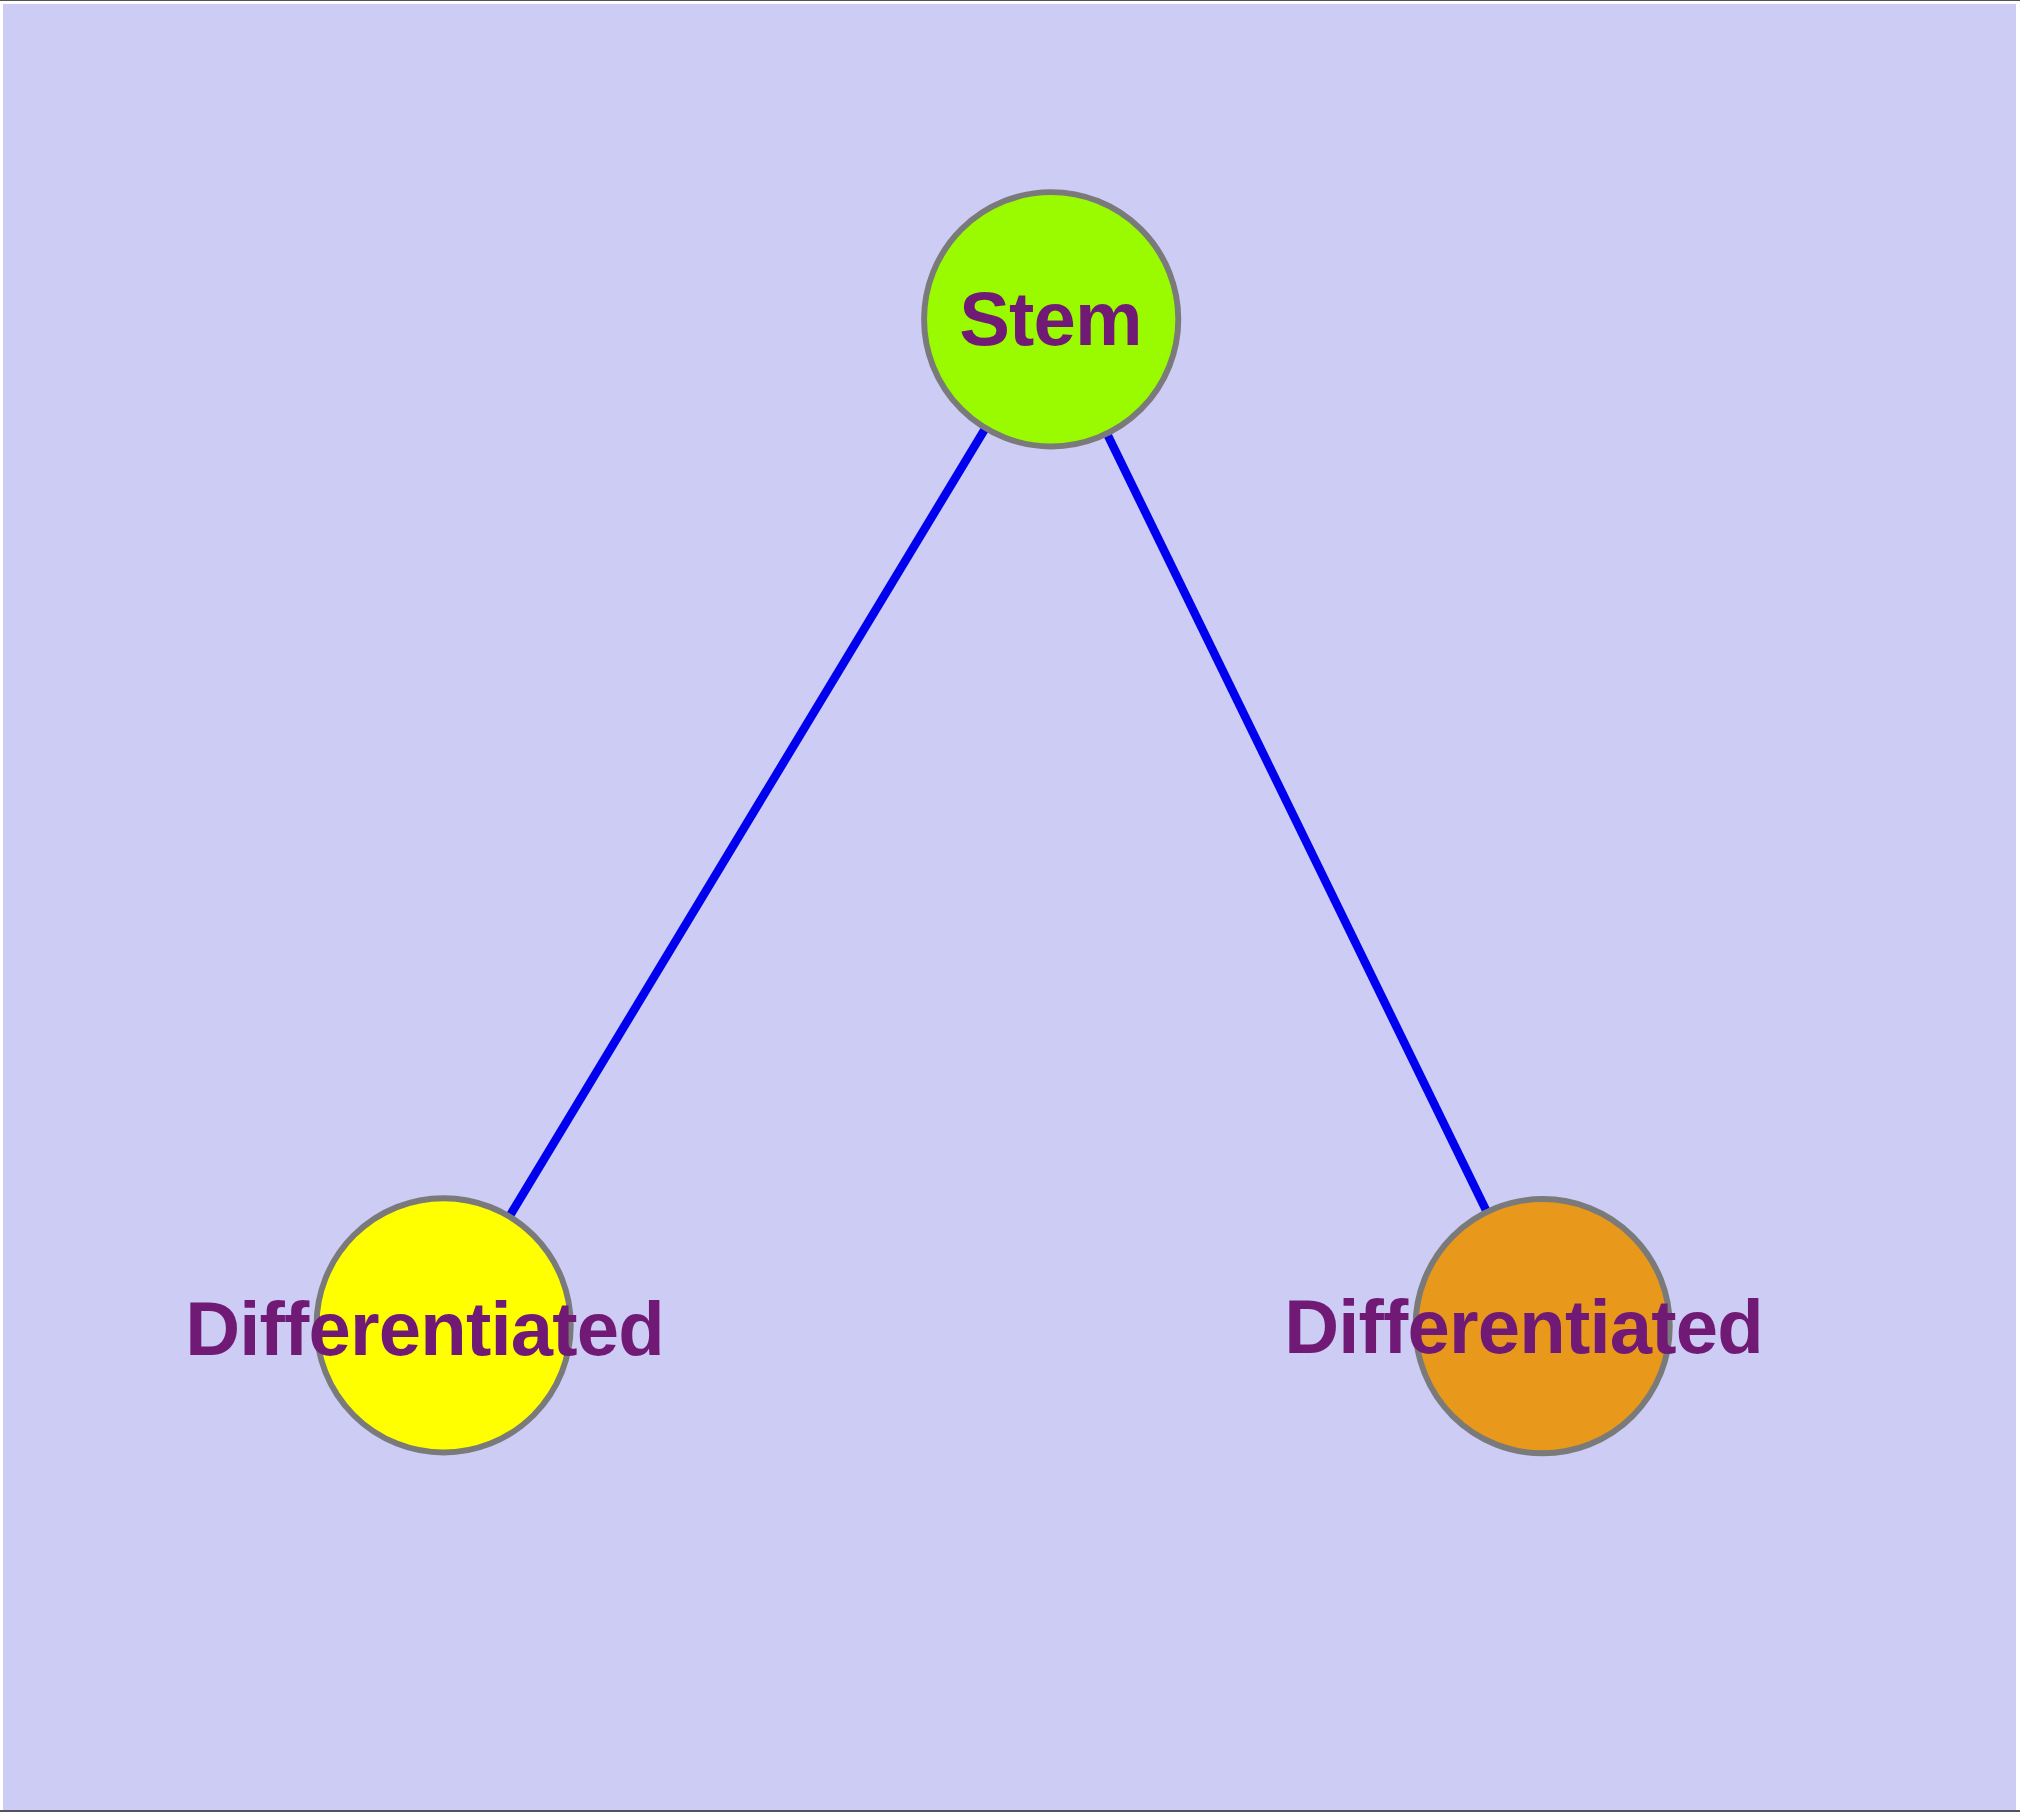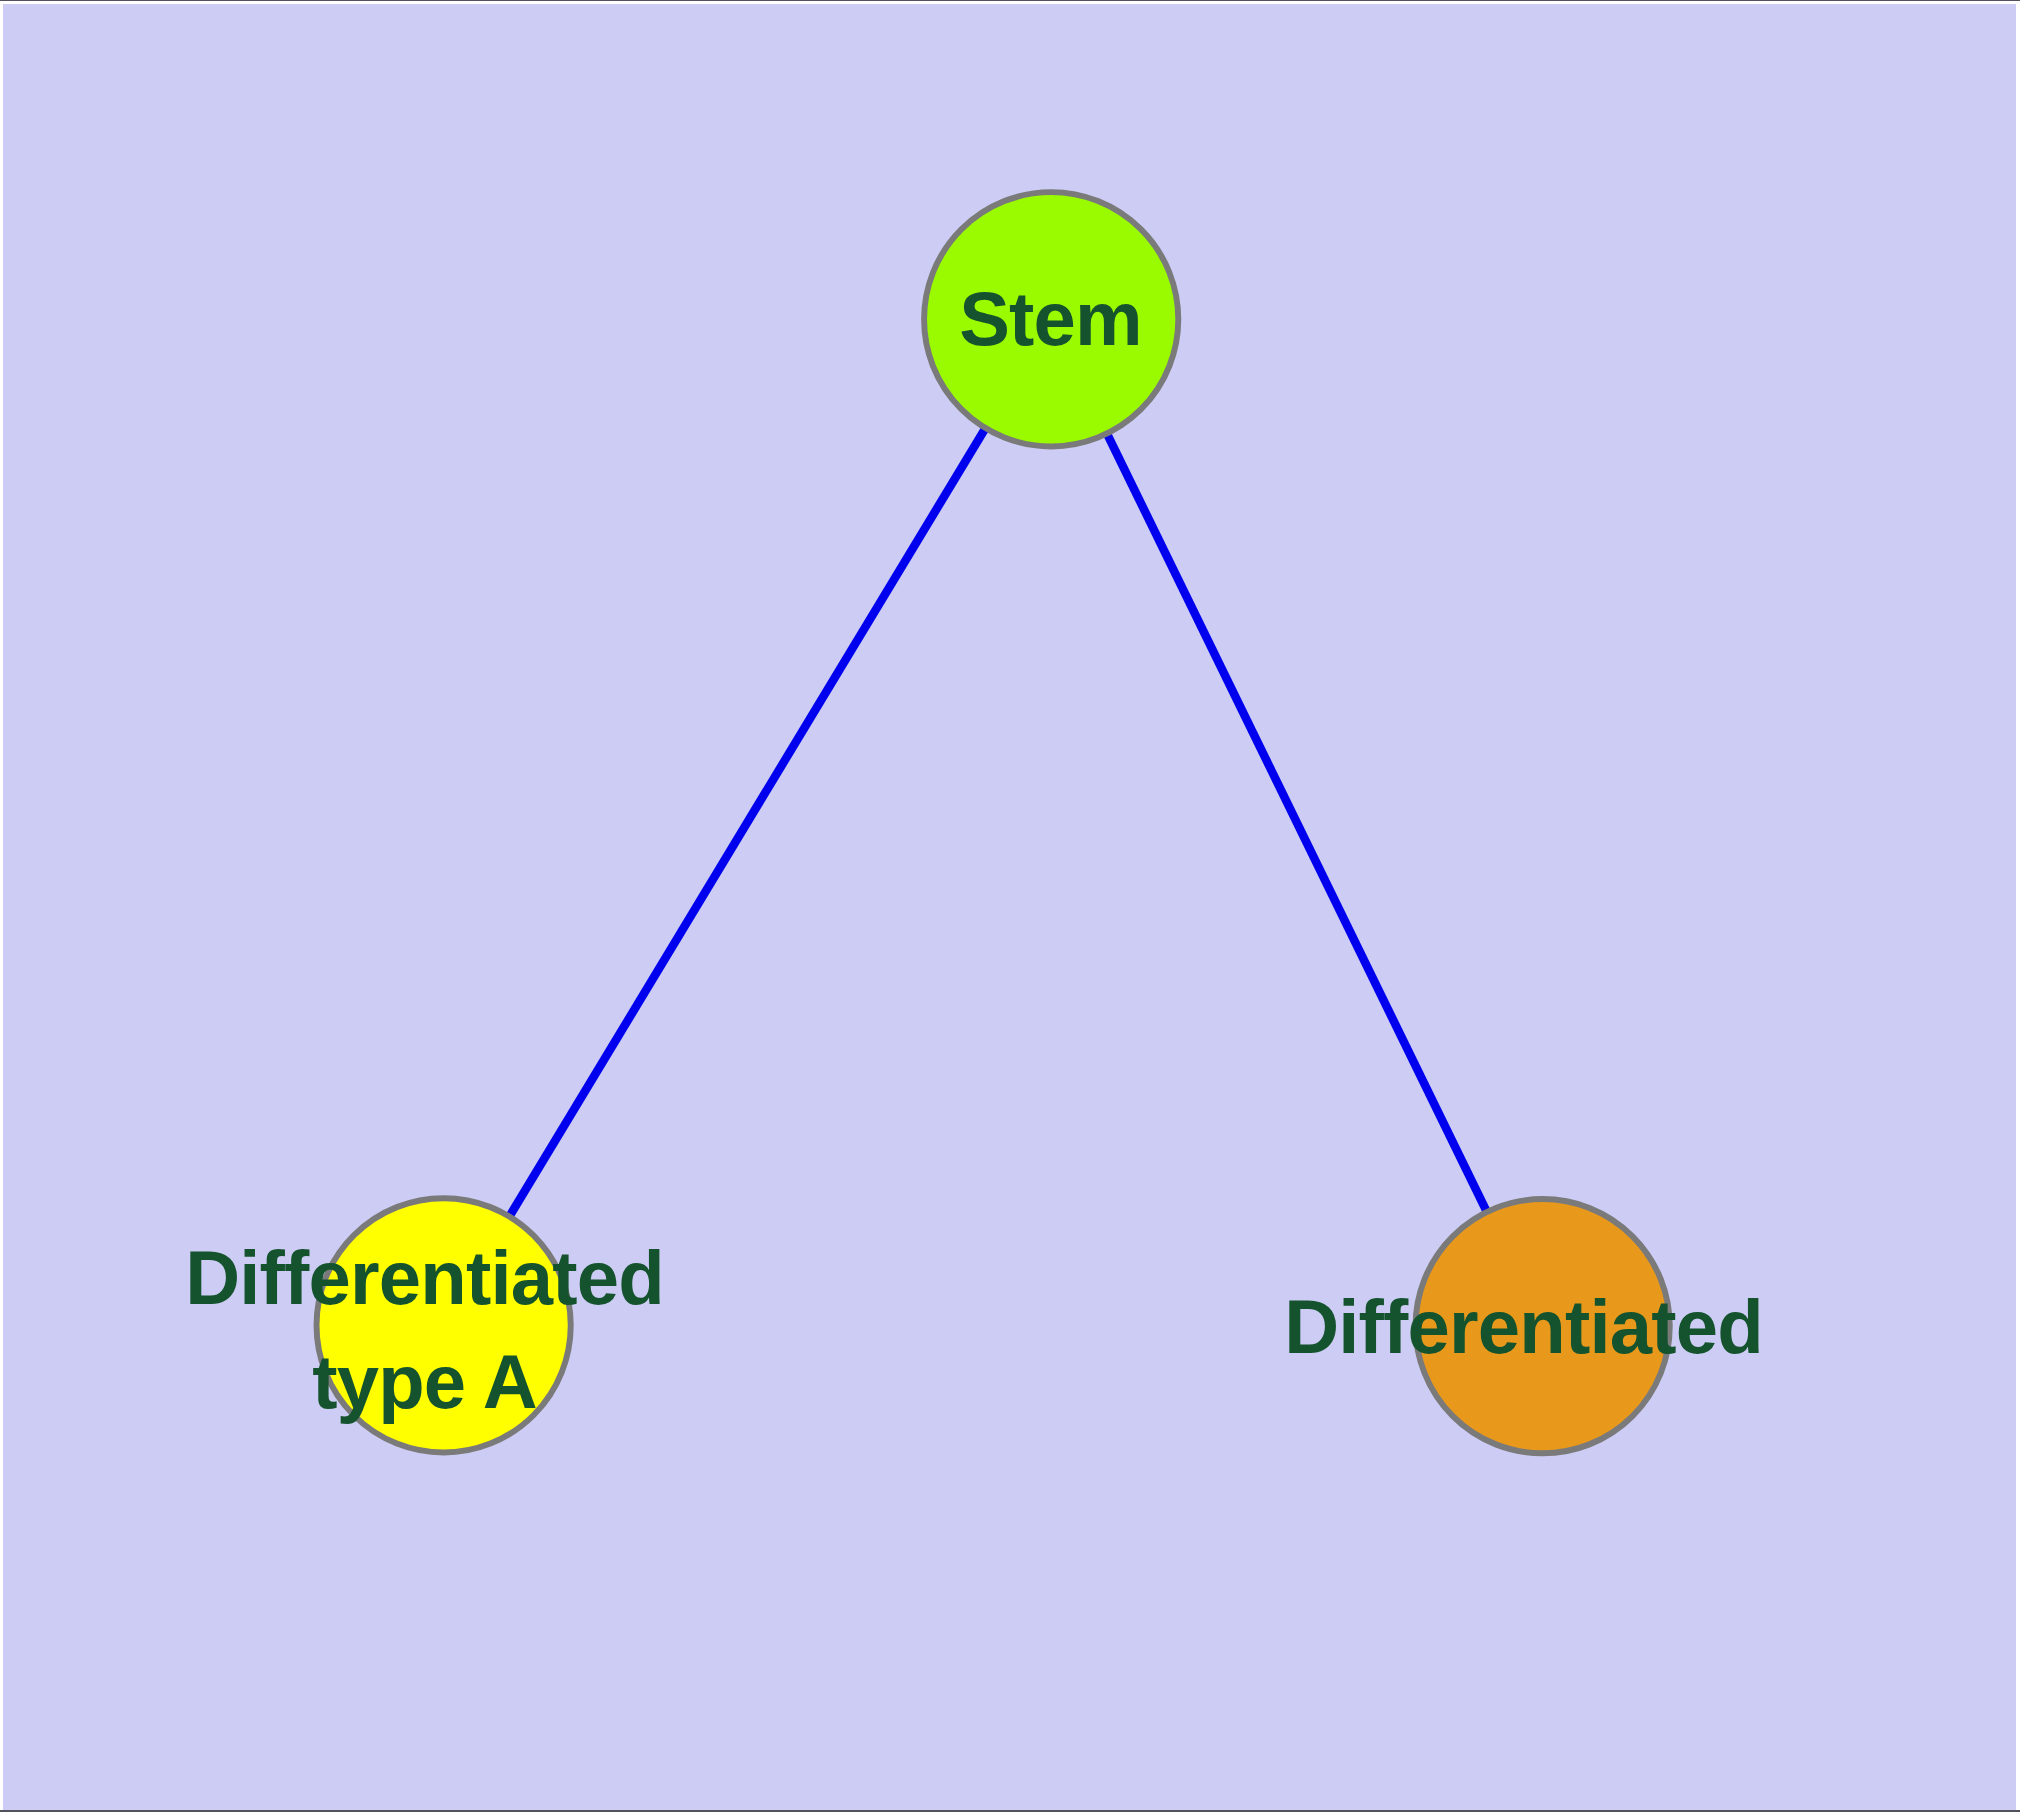--- a/index.html
+++ b/index.html
@@ -40,21 +40,21 @@
   }
   svg.graph {
     position: absolute;
     left: 0; top: 0;
     width: 100%;
     height: 100%;
   }
   .node-label {
     position: absolute;
     transform: translate(-50%, -50%);
-    color: #14532d;
+    color: #701a75;
     font-weight: bold;
     font-size: 76px;
     line-height: 1.36;
     text-align: center;
     white-space: nowrap;
     letter-spacing: -0.8px;
   }
   .label-stem   { left: 1048px; top: 315px; }
   .label-type-a { left: 422px;  top: 1325px; }
   .label-type-b { left: 1521px; top: 1323px; }
@@ -72,21 +72,20 @@
 
       <circle cx="1237" cy="372" r="150" stroke="#7A7A7A" stroke-width="7" fill="#9AFB00"></circle>
       <circle cx="520" cy="1559" r="150" stroke="#7A7A7A" stroke-width="7" fill="#FFFF00"></circle>
       <circle cx="1817" cy="1560" r="150" stroke="#7A7A7A" stroke-width="7" fill="#E8991C"></circle>
     </svg>
 
     <div class="node-label label-stem">Stem</div>
 
     <div class="node-label label-type-a">
       <div>Differentiated</div>
-      <div>type A</div>
     </div>
 
     <div class="node-label label-type-b">
       <div>Differentiated</div>
     </div>
 
   </div>
 </div>
 
 

